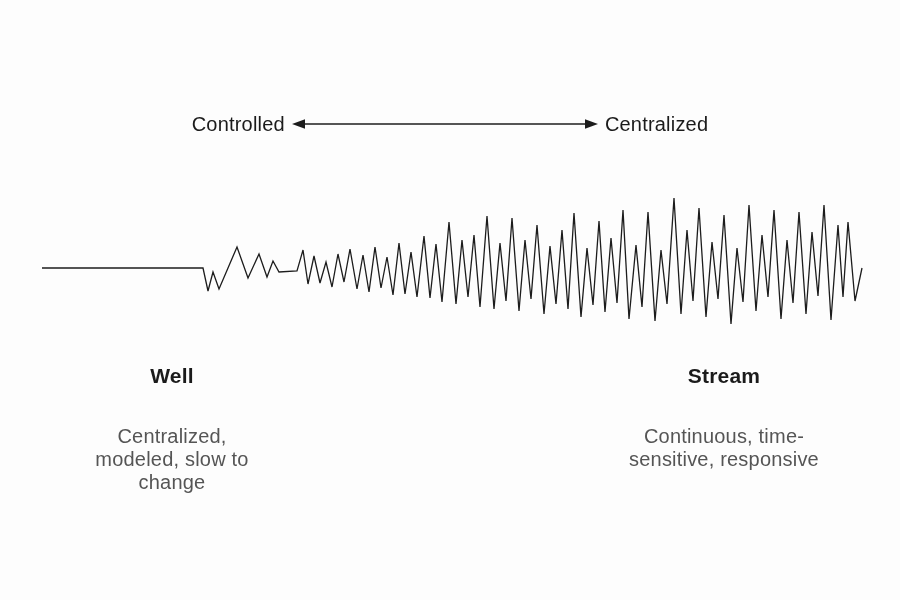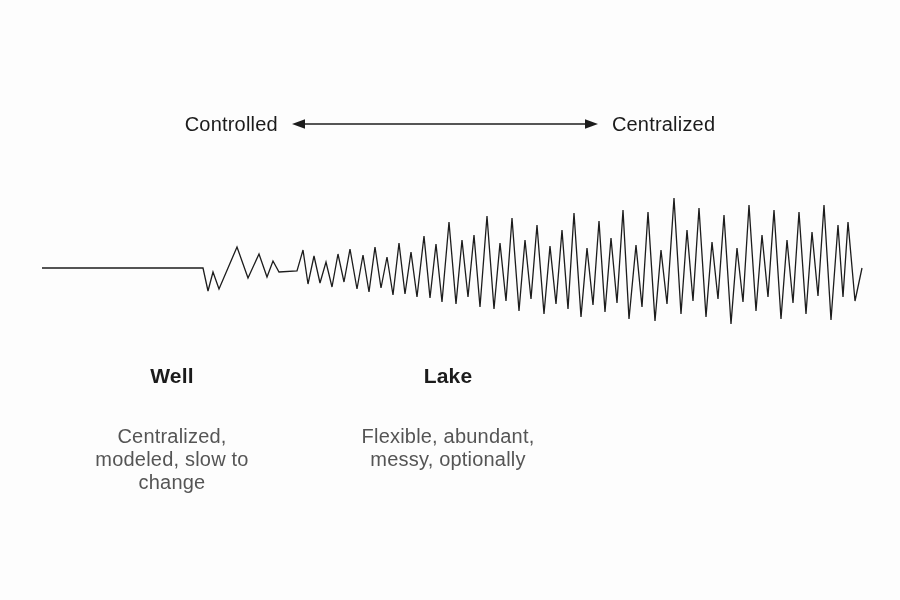--- a/index.html
+++ b/index.html
@@ -21,21 +21,21 @@
     width:900px;height:600px;
     background:var(--background);
   }
   
   .spectrum{
     position:absolute;
     top:111px;left:0;width:900px;
     display:flex;
     justify-content:center;
     align-items:center;
-    gap:13px;
+    gap:6px;
   }
   .spectrum-label{
     font-size:20px;
     font-weight:400;
     color:var(--heading);
     letter-spacing:0.2px;
     line-height:26px;
     white-space:nowrap;
   }
   .arrow-svg{display:block;}
@@ -91,20 +91,20 @@
     <polyline fill="none" stroke="#1c1c1c" stroke-width="1.3" stroke-linejoin="miter" stroke-linecap="butt" points="42,268 203,268 208,291 213,272 219,289 228,268 237,247 248,278 259,254 267,277 273,261 279,272 297,271 303,250 308,284 314,256 320,283 326,262 332,287 338,254 344,282 350,249 357,289 363,255 369,292 375,247 381,288 387,257 393,295 399,243 405,294 411,252 417,297 424,236 430,298 436,244 442,302 449,222 456,304 462,240 468,297 474,235 480,307 487,216 494,309 500,243 506,301 512,218 519,311 525,240 531,299 537,225 544,314 550,246 556,304 562,230 568,309 574,213 581,317 587,248 593,305 599,221 605,312 611,238 617,303 623,210 629,319 636,245 642,307 648,212 655,321 661,250 667,304 674,198 681,314 687,230 693,301 699,208 706,317 712,242 718,299 724,215 731,324 737,248 743,302 749,205 756,311 762,235 768,297 774,210 781,319 787,240 793,303 799,212 806,314 812,232 818,296 824,205 831,320 838,225 843,297 848,222 855,301 862,268"></polyline>
   </svg>
 
   <div class="section section-well">
     <div class="section-title">Well</div>
     <div class="section-desc">Centralized,
 modeled, slow to
 change</div>
   </div>
 
-  <div class="section section-lake">
-    <div class="section-title">Lake</div>
-    <div class="section-desc">Flexible, abundant,
-messy, optionally</div>
+
+  <div class="section section-stream">
+    <div class="section-title">Stream</div>
+    <div class="section-desc">Continuous, time-
+sensitive, responsive</div>
   </div>
-
 
 </div>
 
 </body></html>

